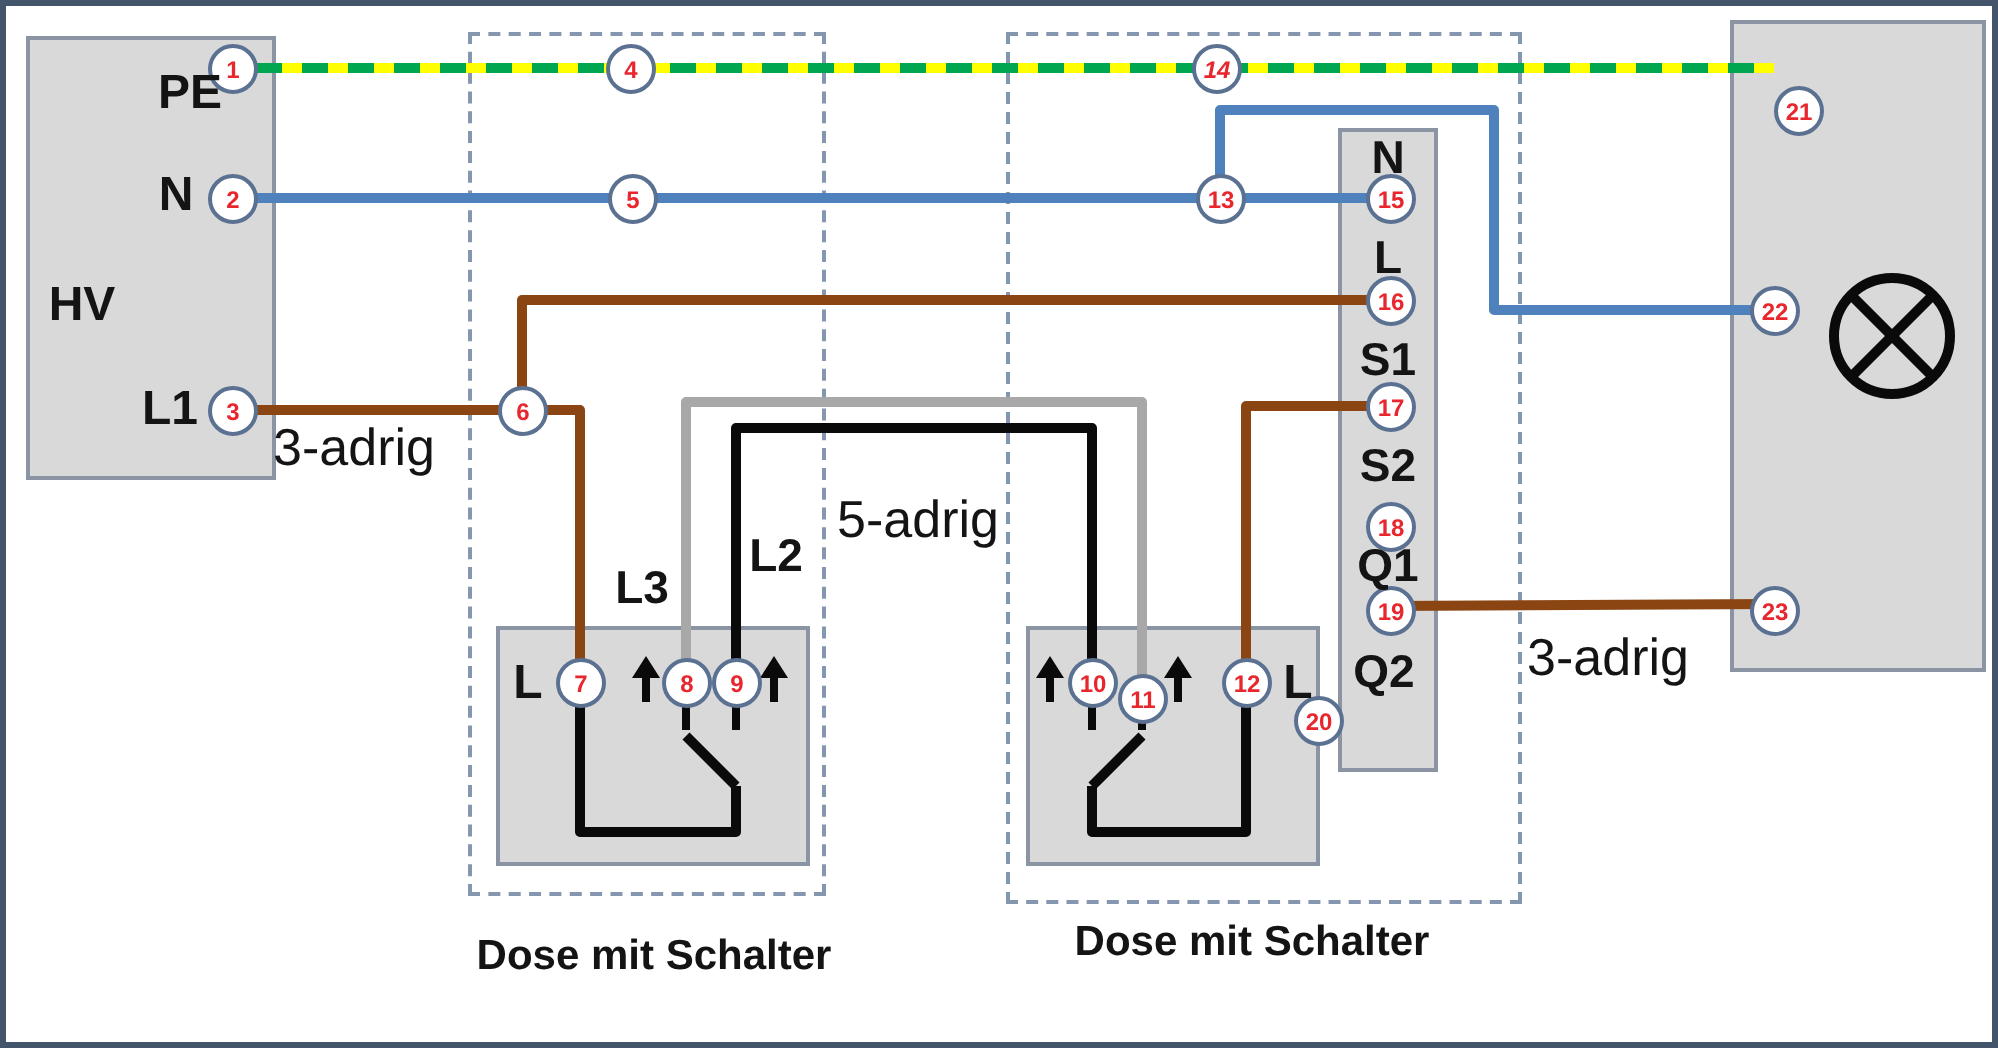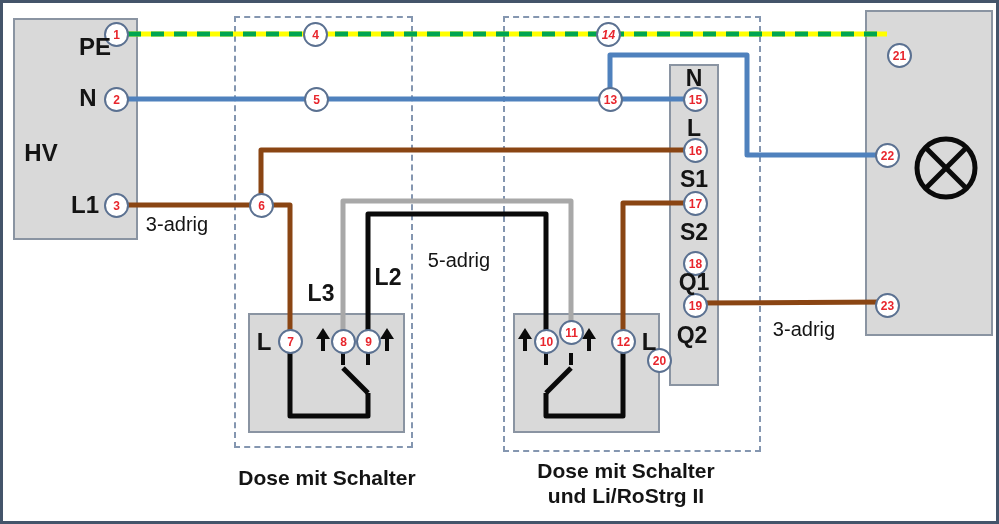--- a/index.html
+++ b/index.html
@@ -22,21 +22,21 @@
     color:#e8262d;font-size:12px;font-weight:bold;
     display:flex;align-items:center;justify-content:center;line-height:1;
   }
   .lbl{
     position:absolute;transform:translate(-50%,-50%);
     color:#141414;white-space:nowrap;line-height:1.1;
   }
   .b24{font-size:24px;font-weight:bold;}
   .b23{font-size:23px;font-weight:bold;}
   .b21{font-size:21px;font-weight:bold;}
-  .r22{font-size:20px;font-weight:normal;}
+  .r22{font-size:26px;font-weight:normal;}
 </style>
 </head>
 <body>
 
 <div id="stage">
 
   <div class="box" style="left:10px;top:15px;width:125px;height:222px;"></div>
   <div class="box" style="left:245px;top:310px;width:157px;height:120px;"></div>
   <div class="box" style="left:510px;top:310px;width:147px;height:120px;"></div>
   <div class="box" style="left:666px;top:61px;width:50px;height:322px;"></div>
@@ -103,21 +103,21 @@
   <div class="node" style="left:101px;top:19px;">1</div>
   <div class="node" style="left:101px;top:84px;">2</div>
   <div class="node" style="left:101px;top:190px;">3</div>
   <div class="node" style="left:300px;top:19px;">4</div>
   <div class="node" style="left:301px;top:84px;">5</div>
   <div class="node" style="left:246px;top:190px;">6</div>
   <div class="node" style="left:275px;top:326px;">7</div>
   <div class="node" style="left:328px;top:326px;">8</div>
   <div class="node" style="left:353px;top:326px;">9</div>
   <div class="node" style="left:531px;top:326px;">10</div>
-  <div class="node" style="left:556px;top:317px;">11</div>
+  <div class="node" style="left:556px;top:334px;">11</div>
   <div class="node" style="left:608px;top:326px;">12</div>
   <div class="node" style="left:595px;top:84px;">13</div>
   <div class="node" style="left:593px;top:19px;font-style:italic;">14</div>
   <div class="node" style="left:680px;top:84px;">15</div>
   <div class="node" style="left:680px;top:135px;">16</div>
   <div class="node" style="left:680px;top:188px;">17</div>
   <div class="node" style="left:680px;top:248px;">18</div>
   <div class="node" style="left:680px;top:290px;">19</div>
   <div class="node" style="left:644px;top:345px;">20</div>
   <div class="node" style="left:884px;top:19px;margin-top:21px;">21</div>
@@ -133,21 +133,20 @@
   <div class="lbl r22" style="left:456px;top:257px;">5-adrig</div>
   <div class="lbl r22" style="left:801px;top:326px;">3-adrig</div>
 
   <div class="lbl b23" style="left:318px;top:291px;">L3</div>
   <div class="lbl b23" style="left:385px;top:275px;">L2</div>
   <div class="lbl b24" style="left:261px;top:339px;">L</div>
   <div class="lbl b21" style="left:324px;top:475px;">Dose mit Schalter</div>
 
   <div class="lbl b24" style="left:646px;top:339px;">L</div>
   <div class="lbl b21" style="left:623px;top:468px;">Dose mit Schalter</div>
-  <div class="lbl b21" style="left:623px;top:493px;">und Li/RoStrg II</div>
 
   <div class="lbl b23" style="left:691px;top:76px;">N</div>
   <div class="lbl b23" style="left:691px;top:126px;">L</div>
   <div class="lbl b23" style="left:691px;top:177px;">S1</div>
   <div class="lbl b23" style="left:691px;top:230px;">S2</div>
   <div class="lbl b23" style="left:691px;top:280px;">Q1</div>
   <div class="lbl b23" style="left:689px;top:333px;">Q2</div>
 
 </div>
 

